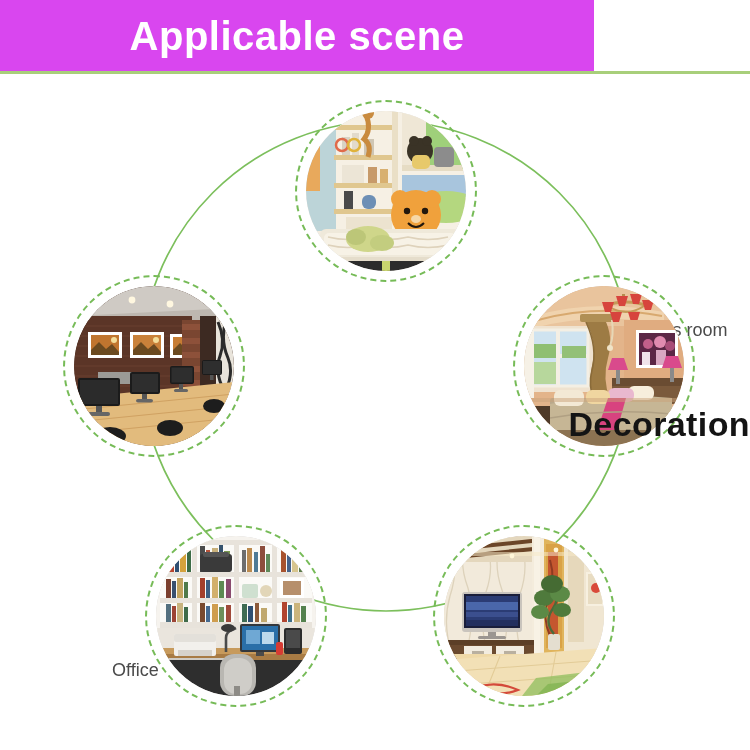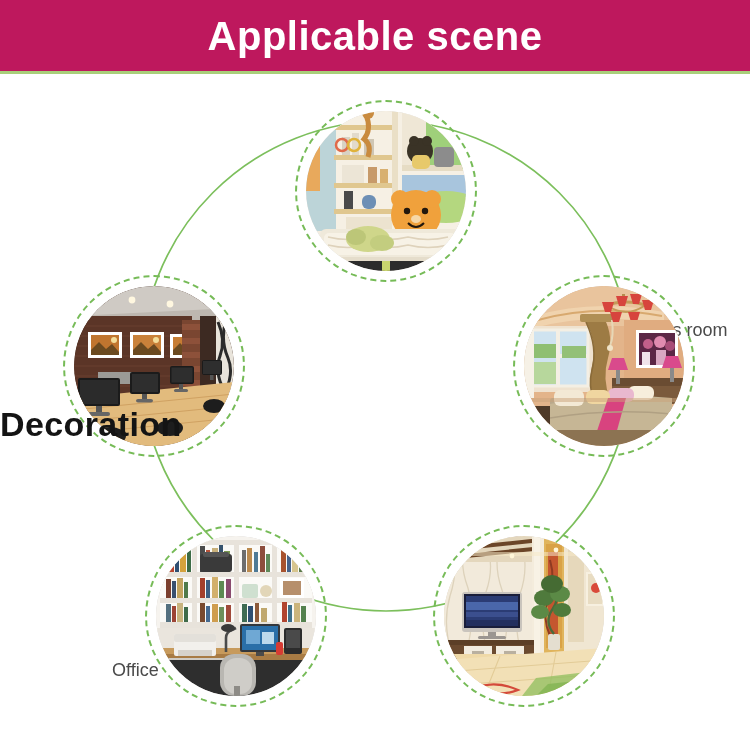--- a/index.html
+++ b/index.html
@@ -17,23 +17,23 @@
     width: 750px;
     height: 750px;
     background: #ffffff;
   }
 
   
   .header-bar {
     position: absolute;
     left: 0;
     top: 0;
-    width: 750px;
+    width: 594px;
     height: 73px;
-    background: #be185d;
+    background: #d946ef;
     display: flex;
     align-items: center;
     justify-content: center;
   }
   .header-title {
     color: #ffffff;
     font-size: 40px;
     font-weight: bold;
     letter-spacing: 0.5px;
     font-family: "Liberation Sans", sans-serif;
@@ -65,21 +65,21 @@
     width: 750px;
     height: 677px;
   }
 
   
   .center-label {
     position: absolute;
     left: 0;
     top: 332px;
     width: 750px;
-    text-align: left;
+    text-align: right;
     font-size: 34px;
     font-weight: bold;
     color: #141414;
     letter-spacing: 0.4px;
   }
 
   
   .node {
     position: absolute;
   }

